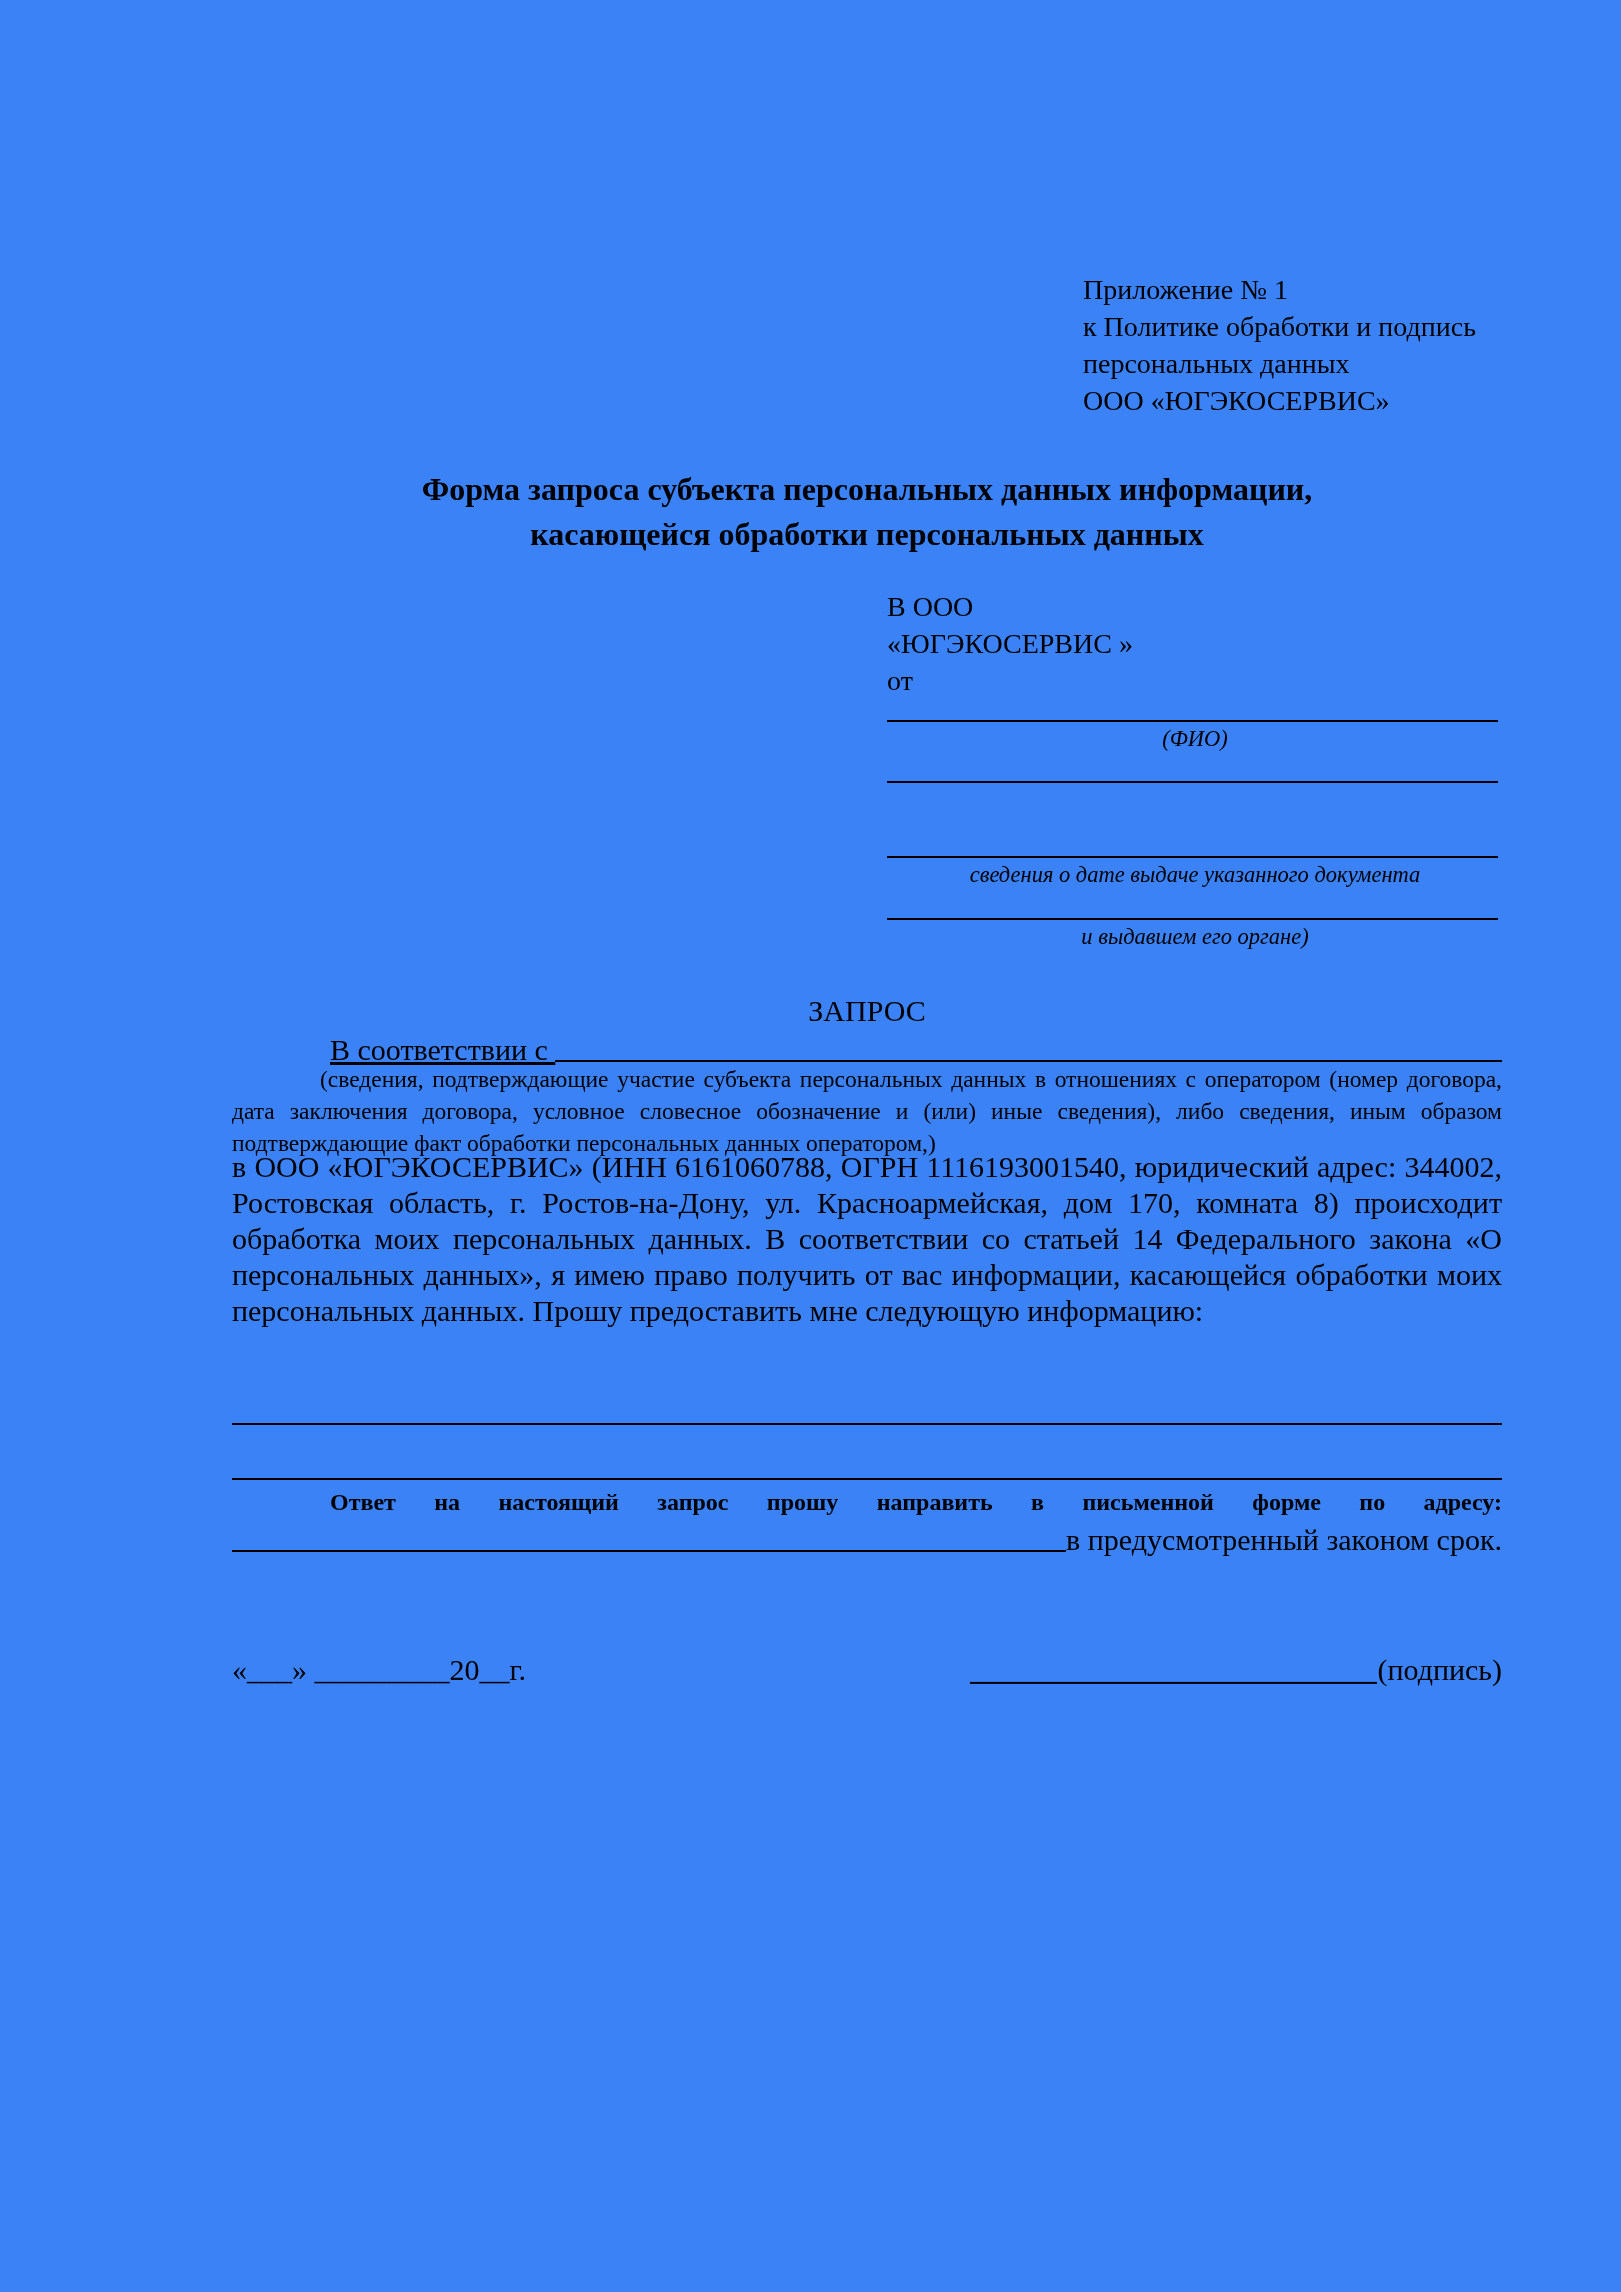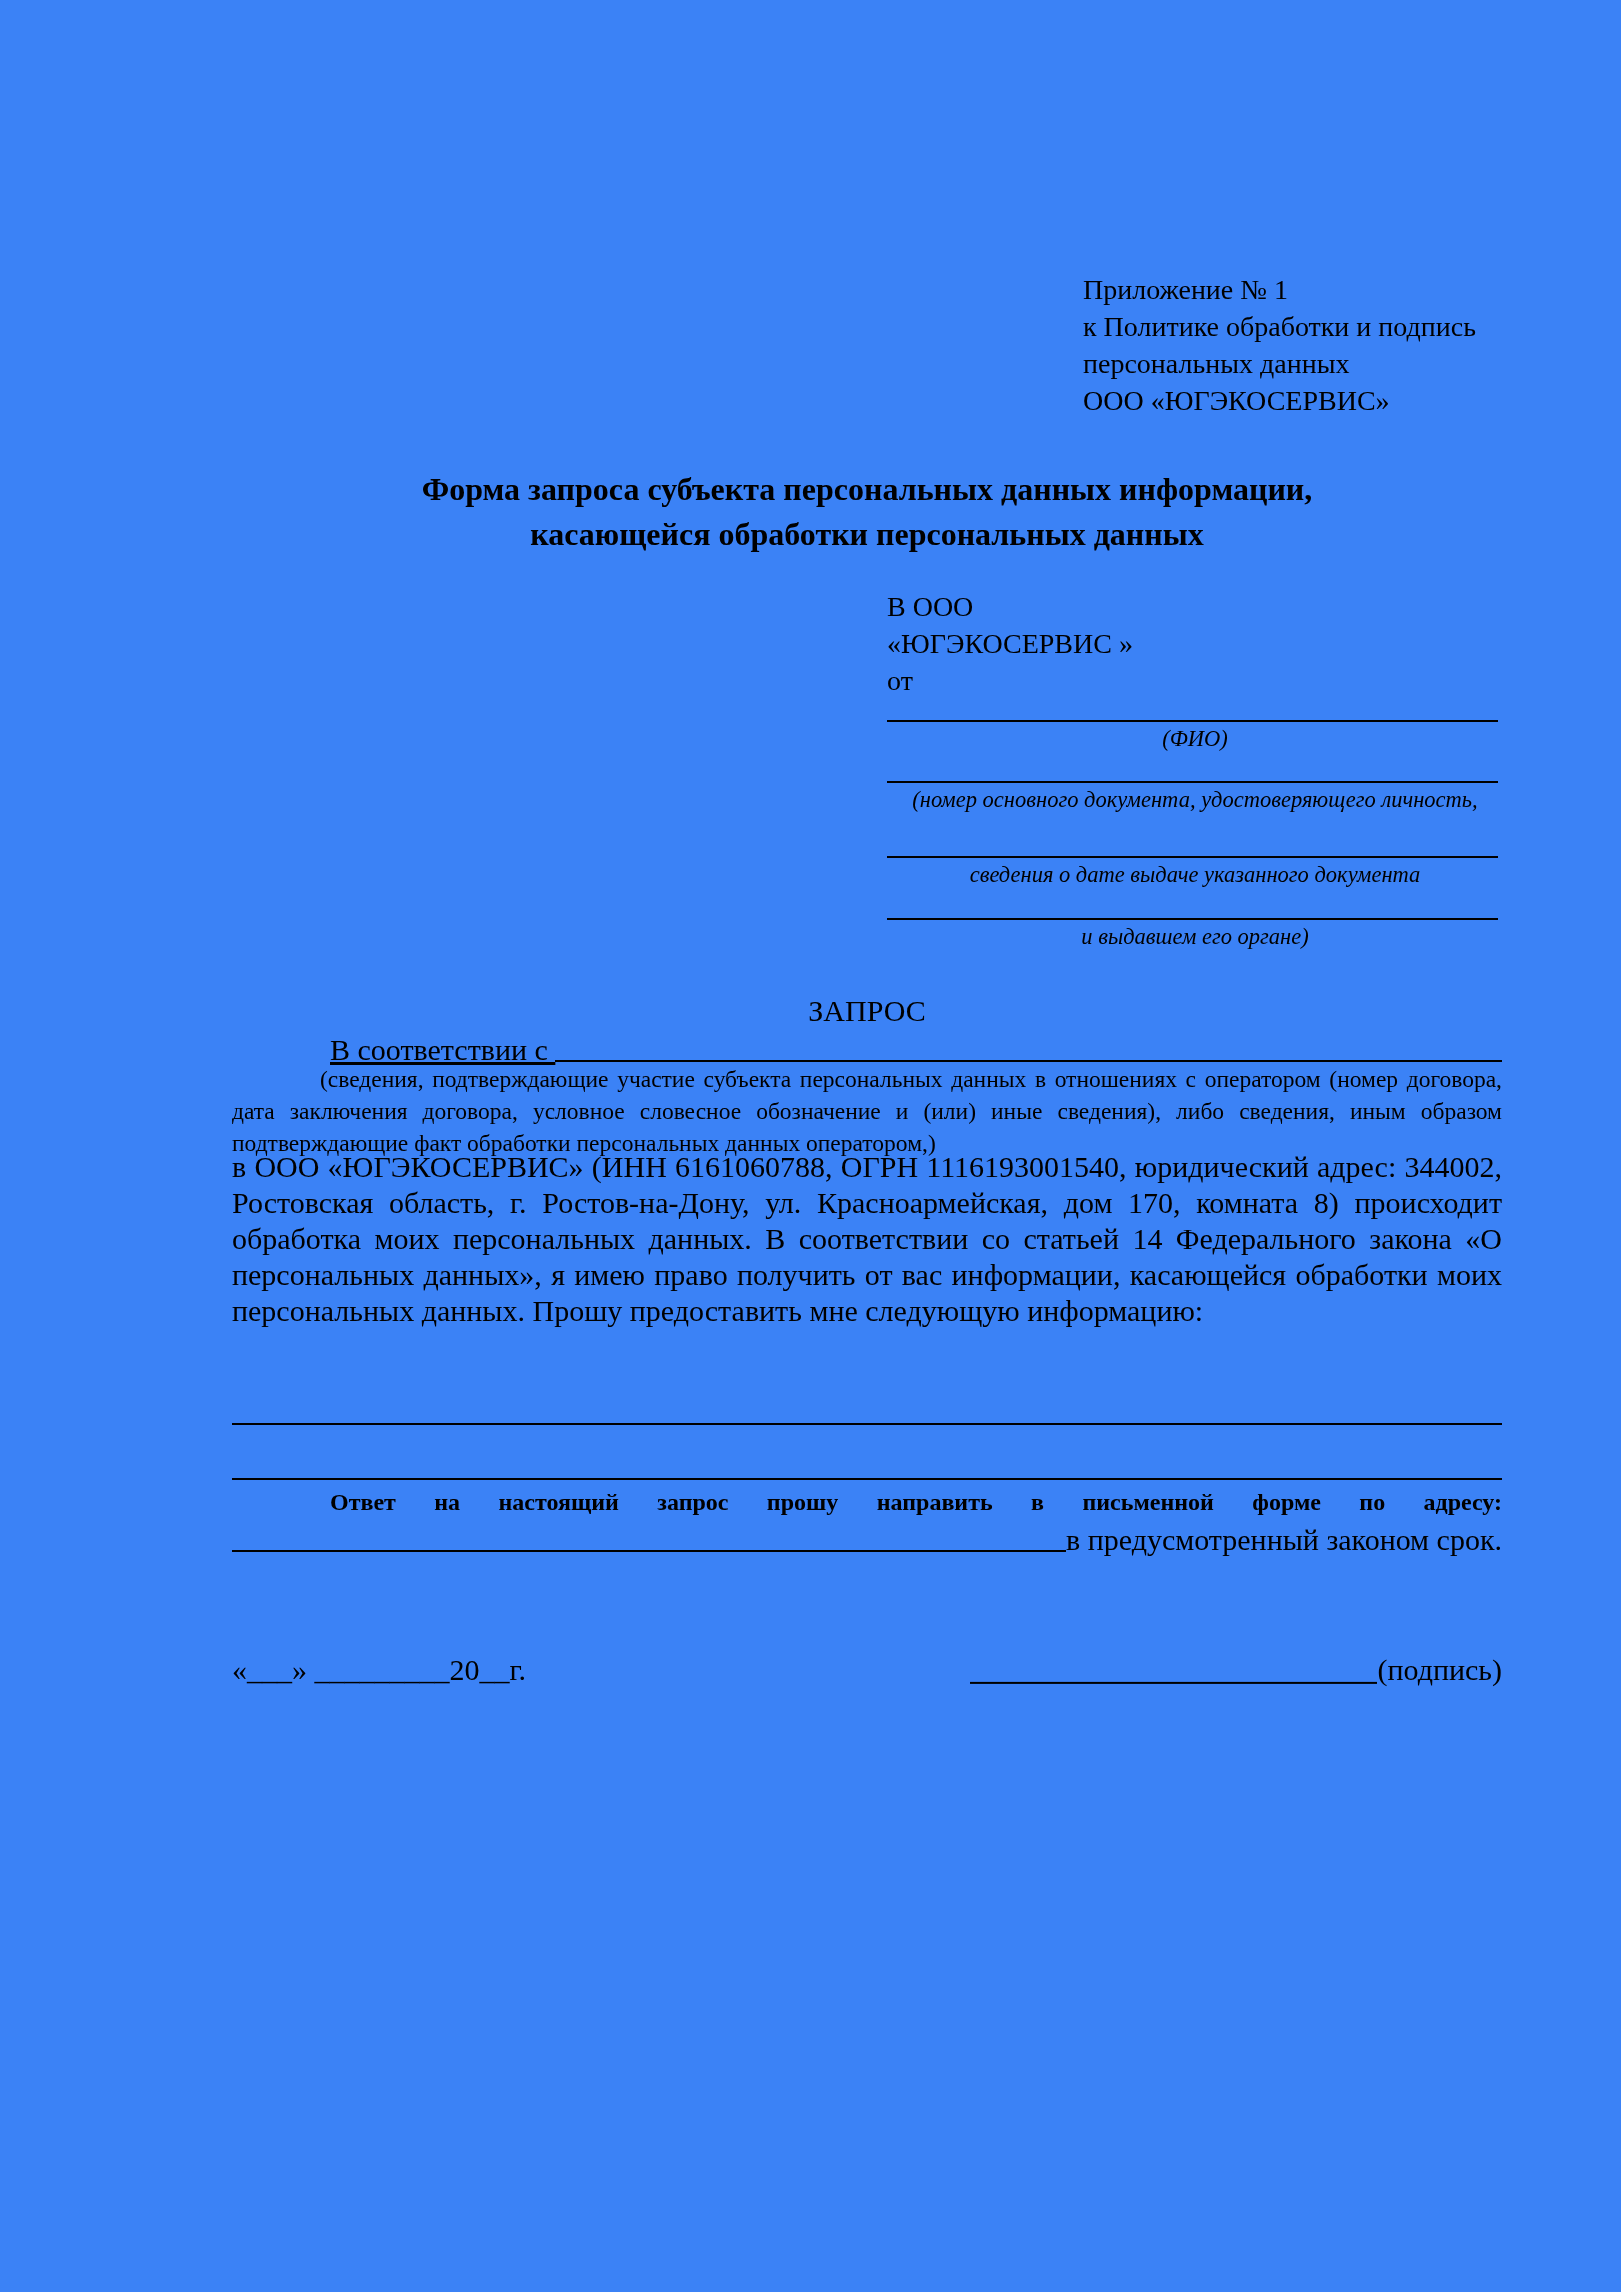--- a/index.html
+++ b/index.html
@@ -100,21 +100,20 @@
   <div class="abs addressee">
     <div>В ООО</div>
     <div>«ЮГЭКОСЕРВИС »</div>
     <div>от</div>
   </div>
 
   <div class="rule field r1"></div>
   <div class="cap c1">(ФИО)</div>
 
   <div class="rule field r2"></div>
-  <div class="cap c2">(номер основного документа, удостоверяющего личность,</div>
 
   <div class="rule field r3"></div>
   <div class="cap c3">сведения о дате выдаче указанного документа</div>
 
   <div class="rule field r4"></div>
   <div class="cap c4">и выдавшем его органе)</div>
 
   <div class="abs zapros">ЗАПРОС</div>
 
   <div class="abs intro">

